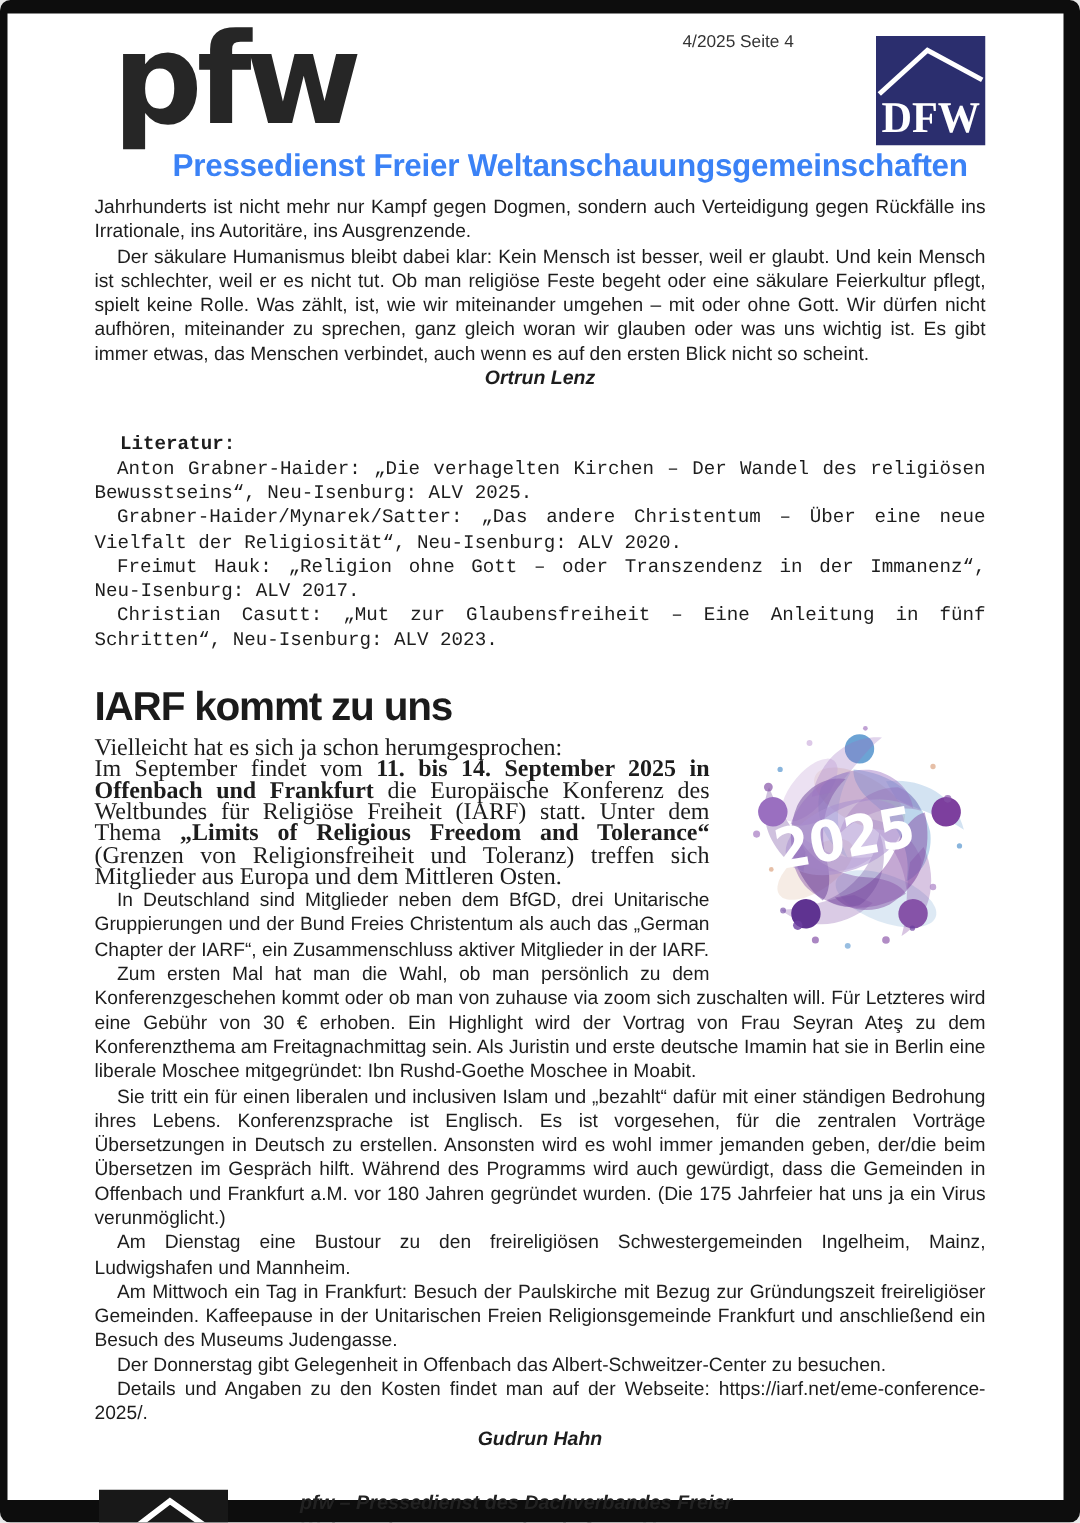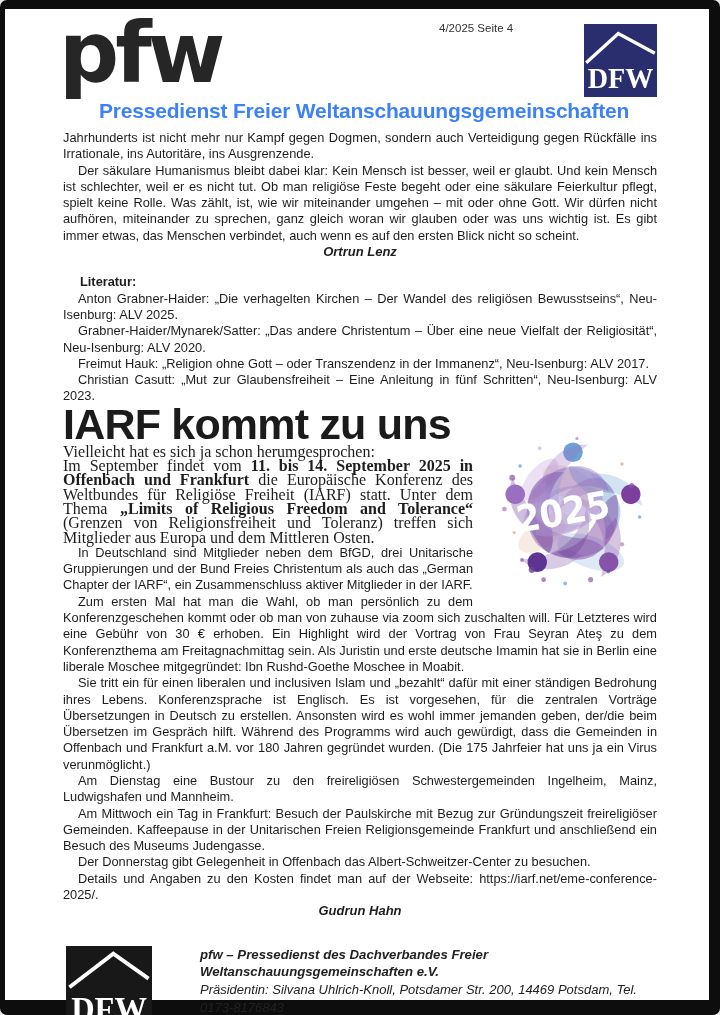--- a/index.html
+++ b/index.html
@@ -6,42 +6,42 @@
   html,body { background:#e8e8e8; }
   body { font-family:"Liberation Sans", sans-serif; color:#1d1d1d; }
 
   .frame { position:relative; width:720px; height:1015px; background:#0d0d0d;
            border-radius:7px; overflow:hidden; }
   .sheet { position:absolute; left:5px; top:9px; width:704px; height:991px;
            background:#ffffff; }
   .content { position:relative; height:100%; padding:0 52px 0 58px; }
 
   
-  .header { position:relative; height:114px; }
+  .header { position:relative; height:114px;margin-left:16px; }
   .pfw { position:absolute; left:-4px; top:-6px;
          font-family:"DejaVu Sans", sans-serif; font-weight:800;
          font-size:84px; line-height:100px; letter-spacing:-4px; color:#262626; }
   .issue { position:absolute; left:376px; top:13px; font-size:11.5px; color:#333; }
   .badge-top { position:absolute; right:0; top:15px; width:73px; height:73px; color:#2b2e6e; }
   .masthead { position:absolute; left:36px; top:90px; font-size:21px; font-weight:bold;
               letter-spacing:-0.2px; white-space:nowrap; color:#3b82f6; }
 
   
   .body-text { font-size:12.8px; line-height:16.3px; text-align:justify; }
   .ind { text-indent:15px; }
   .author { text-align:center; font-weight:bold; font-style:italic; font-size:13px;
             line-height:16.3px; }
 
   .article1 { margin-top:7px; }
-  .lit-block { margin-top:14px; }
+  .lit-block { margin-top:28px;font-family:Liberation Mono, monospace; }
   .lit-label { text-indent:17px; font-weight:bold; }
   .lit-label .colon { font-weight:bold; }
 
   
-  .iarf-title { font-size:43px; font-weight:bold; letter-spacing:-0.8px;
+  .iarf-title { margin-top:17px; font-size:27px; font-weight:bold; letter-spacing:-0.8px;
                 line-height:38px; color:#1b1b1b; }
   .iarf-body { margin-top:2px; }
   .serif { font-family:"Liberation Serif", serif; font-size:16px; line-height:14.3px;
            text-align:justify; }
   .conf-figure { float:right; width:178px; height:160px; position:relative;
                  margin:0 0 4px 6px; }
   .conf-figure svg { position:absolute; top:-30px; left:-4px; width:196px; height:196px; }
 
   
   .footer { display:flex; margin-top:26px; }

